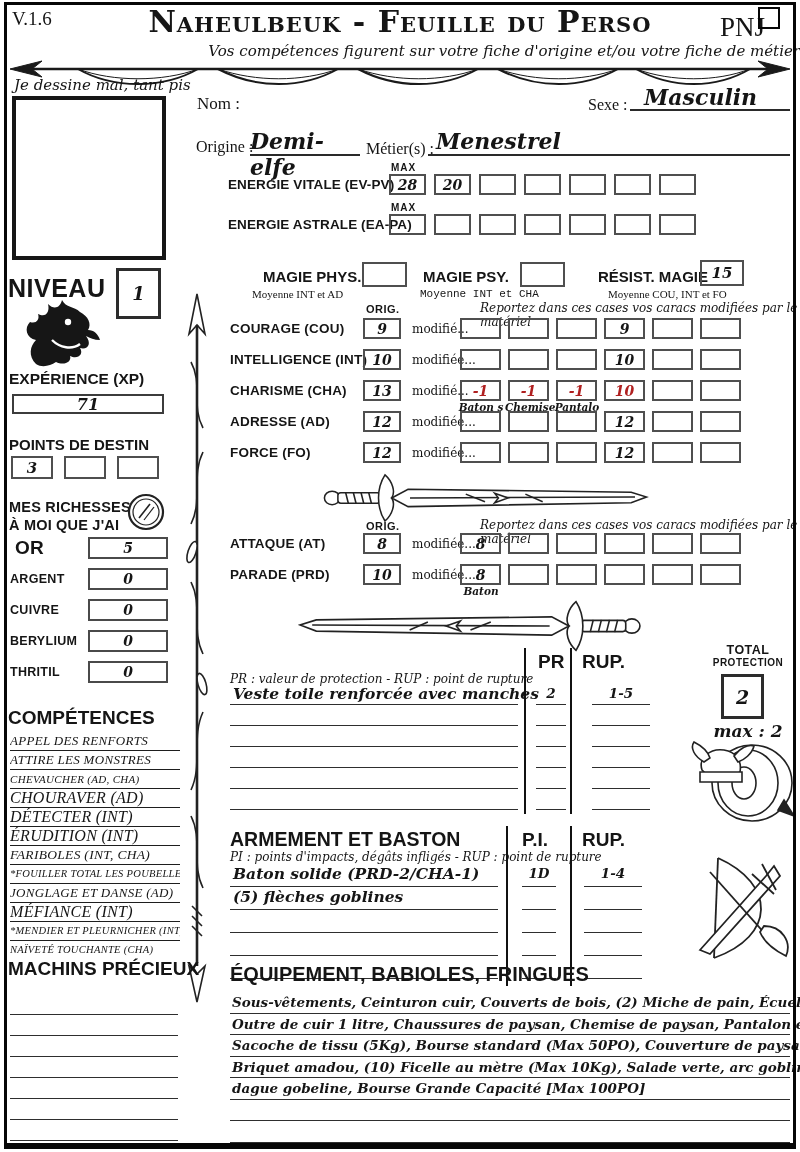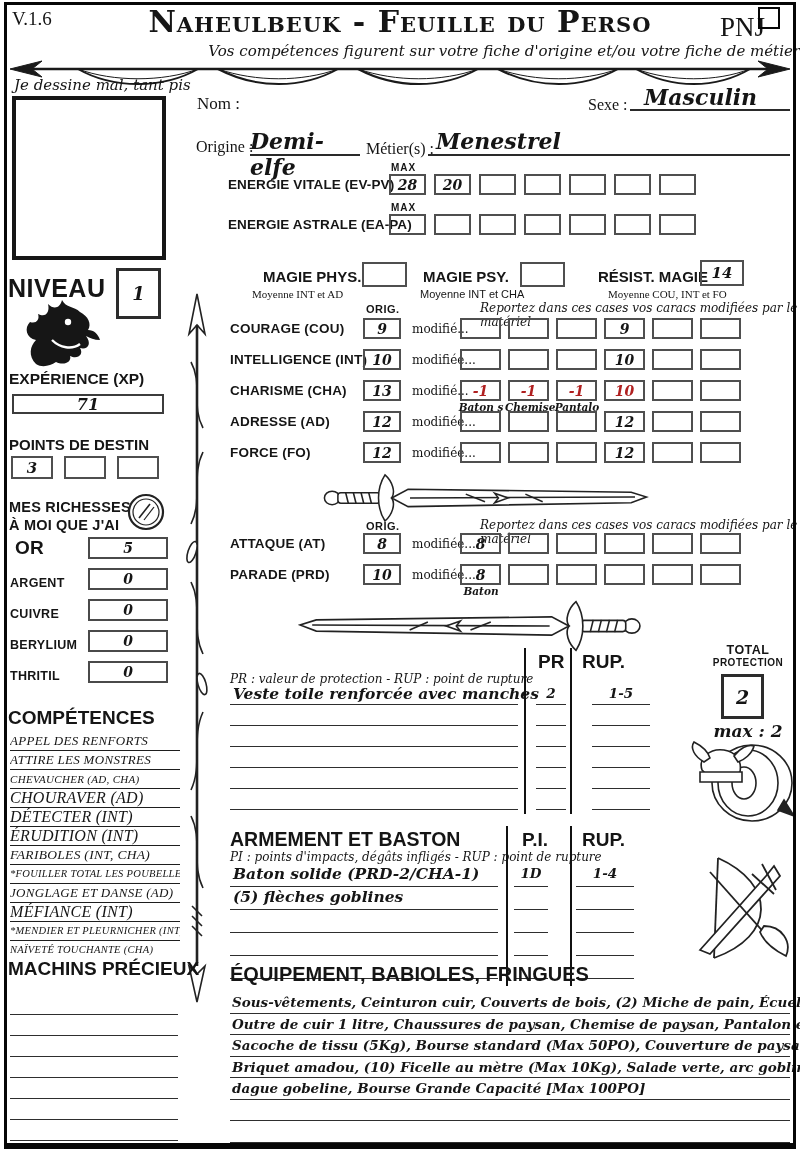--- a/index.html
+++ b/index.html
@@ -29,21 +29,21 @@
              display:flex;align-items:center;justify-content:center;font-size:18px}
   #dragon{left:22px;top:298px;width:80px;height:72px}
   #xpTitle{left:9px;top:370px;font-weight:bold;font-size:15.5px}
   #xpBox{left:12px;top:394px;width:152px;height:20px;border:2px solid #3c3c3c;
          display:flex;align-items:center;justify-content:center;font-size:16px}
   #destinTitle{left:9px;top:436px;font-weight:bold;font-size:15px}
   #destinStrip{left:11px;top:456px;display:flex}
   #richTitle{left:9px;top:498px;font-weight:bold;font-size:14.5px;line-height:18px;letter-spacing:.2px}
   #coin{left:126px;top:492px;width:40px;height:40px}
   #money{left:10px;top:537px;width:158px}
-  .mrow{display:flex;align-items:flex-end;height:22px;margin-bottom:9px}
+  .mrow{display:flex;align-items:center;height:22px;margin-bottom:9px}
   .mlabel{flex:1;font-weight:bold;font-size:12.5px;letter-spacing:.3px}
   .mrow:first-child .mlabel{font-size:19px;padding-left:5px}
   .mbox{width:80px;height:22px;border:2px solid #4a4a4a;display:flex;align-items:center;justify-content:center;font-size:14px;flex:none}
   #compTitle{left:8px;top:707px;font-weight:bold;font-size:19px}
   #compList{left:10px;top:732px;width:170px}
   .comp-item{height:19px;line-height:18px;border-bottom:1.6px solid #1e1e1e;
              font-family:"Liberation Serif",serif;font-style:italic;font-size:13px;
              letter-spacing:.3px;white-space:nowrap;overflow:hidden}
   .comp-item:nth-child(3){font-size:11px}
   .comp-item:nth-child(4),.comp-item:nth-child(5),.comp-item:nth-child(6),.comp-item:nth-child(10){font-size:16px}
@@ -74,21 +74,21 @@
   .vbox{width:37px;height:21px;border:2px solid #4f4f4f;margin-right:8px;flex:none;
         display:flex;align-items:center;justify-content:center;font-size:14px}
   #destinStrip .vbox{width:42px;height:23px;margin-right:11px;font-size:15px}
 
   
   #mpLabel{left:263px;top:268px;font-weight:bold;font-size:15px}
   #mpBox{left:362px;top:262px;width:45px;height:25px;border:2px solid #4f4f4f}
   #mpCap{left:252px;top:288px;font-size:11px;font-family:"Liberation Serif",serif}
   #myLabel{left:423px;top:268px;font-weight:bold;font-size:15px}
   #myBox{left:520px;top:262px;width:45px;height:25px;border:2px solid #4f4f4f}
-  #myCap{left:420px;top:288px;font-size:11px;font-family:Liberation Sans, sans-serif}
+  #myCap{left:420px;top:288px;font-size:11px;font-family:Liberation Mono, monospace}
   #rmLabel{left:598px;top:268px;font-weight:bold;font-size:15px}
   #rmBox{left:700px;top:260px;width:44px;height:26px;border:2px solid #4f4f4f;
          display:flex;align-items:center;justify-content:center;font-size:15px}
   #rmCap{left:608px;top:288px;font-size:11px;font-family:"Liberation Serif",serif}
   #orig1{left:366px;top:303px}  #orig2{left:366px;top:520px}
   .origl{font-weight:bold;font-size:11px;letter-spacing:.5px}
   #note1{left:480px;top:301px}  #note2{left:480px;top:518px}
   .notel{font-style:italic;font-size:12px;font-family:"DejaVu Serif",serif}
 
   
@@ -119,21 +119,21 @@
   .tc1{width:30px;margin-left:18px}
   .tc2{width:58px;margin-left:26px}
   #weapTitle{left:230px;top:828px;font-weight:bold;font-size:19.5px}
   #weapCap{left:230px;top:850px;font-style:italic;font-size:12px;font-family:"DejaVu Serif",serif}
   #weapCol1{left:522px;top:829px;font-weight:bold;font-size:19px}
   #weapCol2{left:582px;top:829px;font-weight:bold;font-size:19px}
   #barW1{left:506px;top:826px;height:160px} #barW2{left:570px;top:826px;height:160px}
   #weapTable{left:230px;top:864px;width:430px}
   #weapTable .trow{height:23px}
   #weapTable .tname{width:268px}
-  #weapTable .tc1{width:34px;margin-left:16px}
+  #weapTable .tc1{width:34px;margin-left:24px}
   #weapTable .tc2{margin-left:28px}
 
   
   #tp1{left:700px;top:643px;width:96px;text-align:center;font-weight:bold;font-size:12.5px;letter-spacing:.5px}
   #tp2{left:700px;top:657px;width:96px;text-align:center;font-weight:bold;font-size:10px;letter-spacing:.5px}
   #tpBox{left:721px;top:674px;width:43px;height:45px;border:3px solid #2c2c2c;
          display:flex;align-items:center;justify-content:center;font-size:19px}
   #tpMax{left:700px;top:721px;width:96px;text-align:center;font-size:17px}
   #shield{left:684px;top:740px;width:112px;height:84px}
   #weapIcon{left:688px;top:854px;width:108px;height:108px}
@@ -291,21 +291,21 @@
       <div class="vbox hw"></div>
     </div>
 
   <div id="mpLabel">MAGIE PHYS.</div>
   <div id="mpBox" class="hw"></div>
   <div id="mpCap">Moyenne INT et AD</div>
   <div id="myLabel">MAGIE PSY.</div>
   <div id="myBox" class="hw"></div>
   <div id="myCap">Moyenne INT et CHA</div>
   <div id="rmLabel">RÉSIST. MAGIE</div>
-  <div id="rmBox" class="hw">14</div>
+  <div id="rmBox" class="hw">15</div>
   <div id="rmCap">Moyenne COU, INT et FO</div>
 
   <div id="orig1" class="origl">ORIG.</div>
   <div id="note1" class="notel">Reportez dans ces cases vos caracs modifiées par le matériel</div>
   <div class="crow" style="top:318px">
     <div class="clabel">COURAGE (COU)</div>
     <div class="corig hw">9</div>
     <div class="cmod">modifié...</div>
     <div class="cells">
         <div class="cellwrap">

